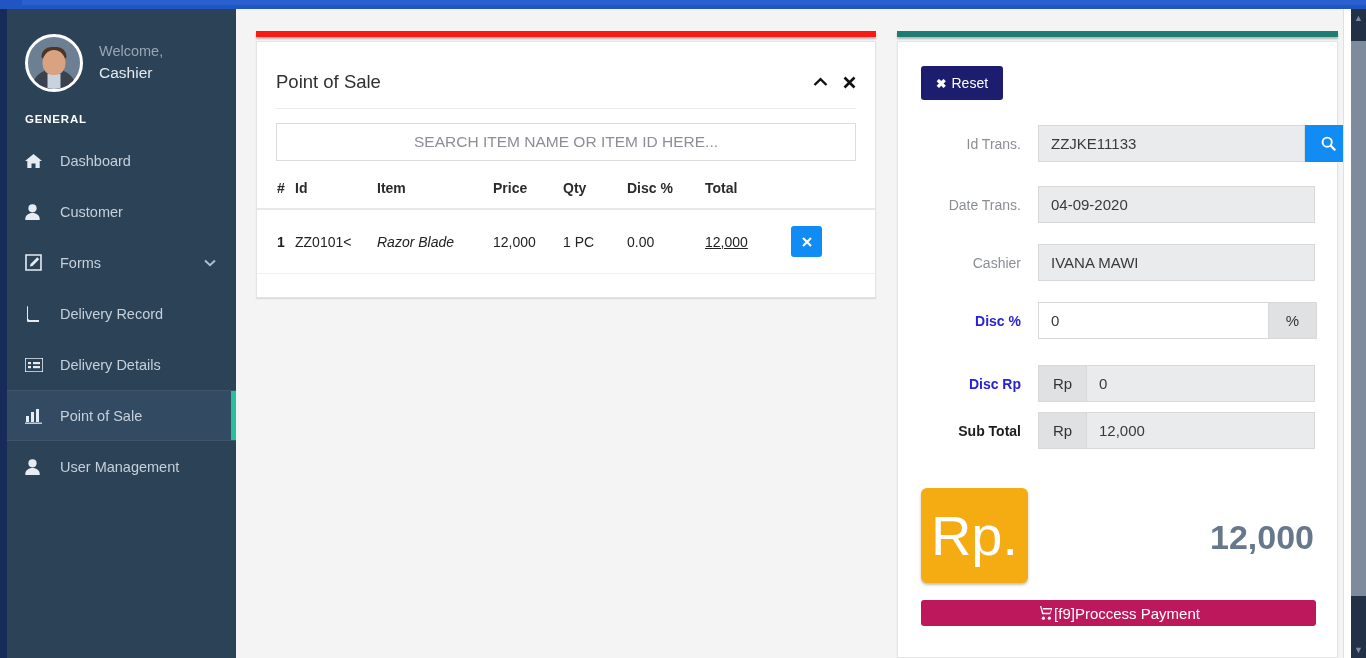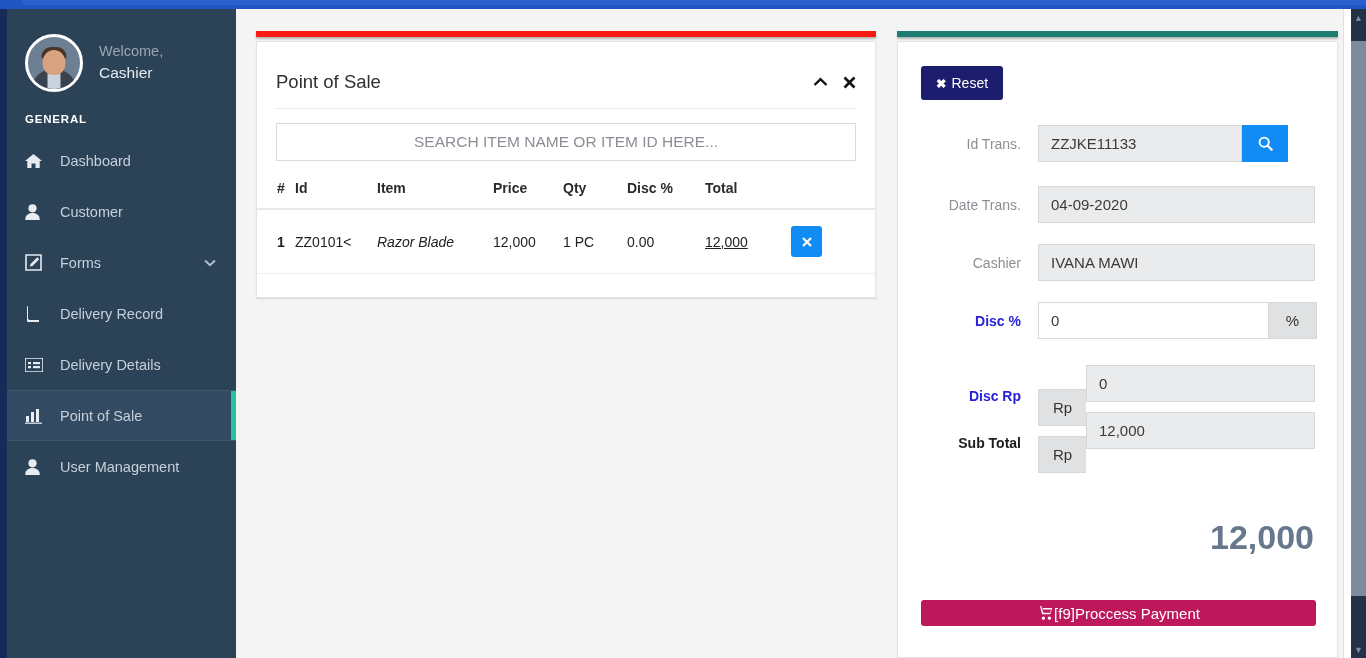--- a/index.html
+++ b/index.html
@@ -207,21 +207,21 @@
     display: flex; align-items: center;
     font-family: "Liberation Sans", sans-serif;
   }
   .finput.white { background: #ffffff; }
   .addon {
     height: 37px; border: 1px solid #d8d8d8;
     background: #dfe1e3; color: #333; font-size: 15px;
     display: flex; align-items: center; justify-content: center;
     width: 48px; flex: none;
   }
-  .addon.left  { border-right: none; margin-top: 24px; }
+  .addon.left  { border-right: none; }
   .addon.right { border-left: none; }
   #idtrans-search {
     width: 46px; height: 37px; background: #108cf4; border: none;
     color: #fff; display: flex; align-items: center; justify-content: center;
     cursor: pointer; flex: none;
   }
 
   
   #rp-badge {
     position: absolute; left: 23px; top: 446px;
@@ -437,21 +437,21 @@
   <div id="pay-topbar" class="card-topbar"></div>
   <div id="pay-card" class="card">
 
     <button id="reset-btn">
       <span class="x">✖</span><span>Reset</span>
     </button>
 
     <div class="frow" style="top:83px;">
       <div class="flabel">Id Trans.</div>
       <div class="fctrl">
-        <div class="finput" style="width:204px;">ZZJKE11133</div>
+        <div class="finput" style="width:267px;">ZZJKE11133</div>
         <button id="idtrans-search">
           <svg width="15" height="15" viewBox="0 0 15 15">
               <circle cx="6.2" cy="6.2" r="4.6" fill="none" stroke="currentColor" stroke-width="1.9"></circle>
               <path stroke="currentColor" stroke-width="2.2" stroke-linecap="round" d="M9.8 9.8 13.6 13.6"></path>
             </svg>
         </button>
       </div>
     </div>
 
     <div class="frow" style="top:144px;">
@@ -485,20 +485,21 @@
     </div>
 
     <div class="frow" style="top:370px;">
       <div class="flabel dark">Sub Total</div>
       <div class="fctrl">
         <div class="addon left">Rp</div>
         <div class="finput" style="width:229px;">12,000</div>
       </div>
     </div>
 
+    <div id="rp-badge">Rp.</div>
     <div id="grand-total">12,000</div>
 
     <button id="pay-btn">
       <span class="cart-ico">
         <svg width="16" height="14" viewBox="0 0 16 14">
             <path fill="currentColor" d="M0 0h3l2.1 8.2h8.1l2-6.1H5.6l.4 1.5h8.1l-1 3.1H6.3L4.2 0H0z"></path>
             <circle cx="6.4" cy="12.2" r="1.6" fill="currentColor"></circle>
             <circle cx="12.4" cy="12.2" r="1.6" fill="currentColor"></circle>
           </svg>
       </span>

